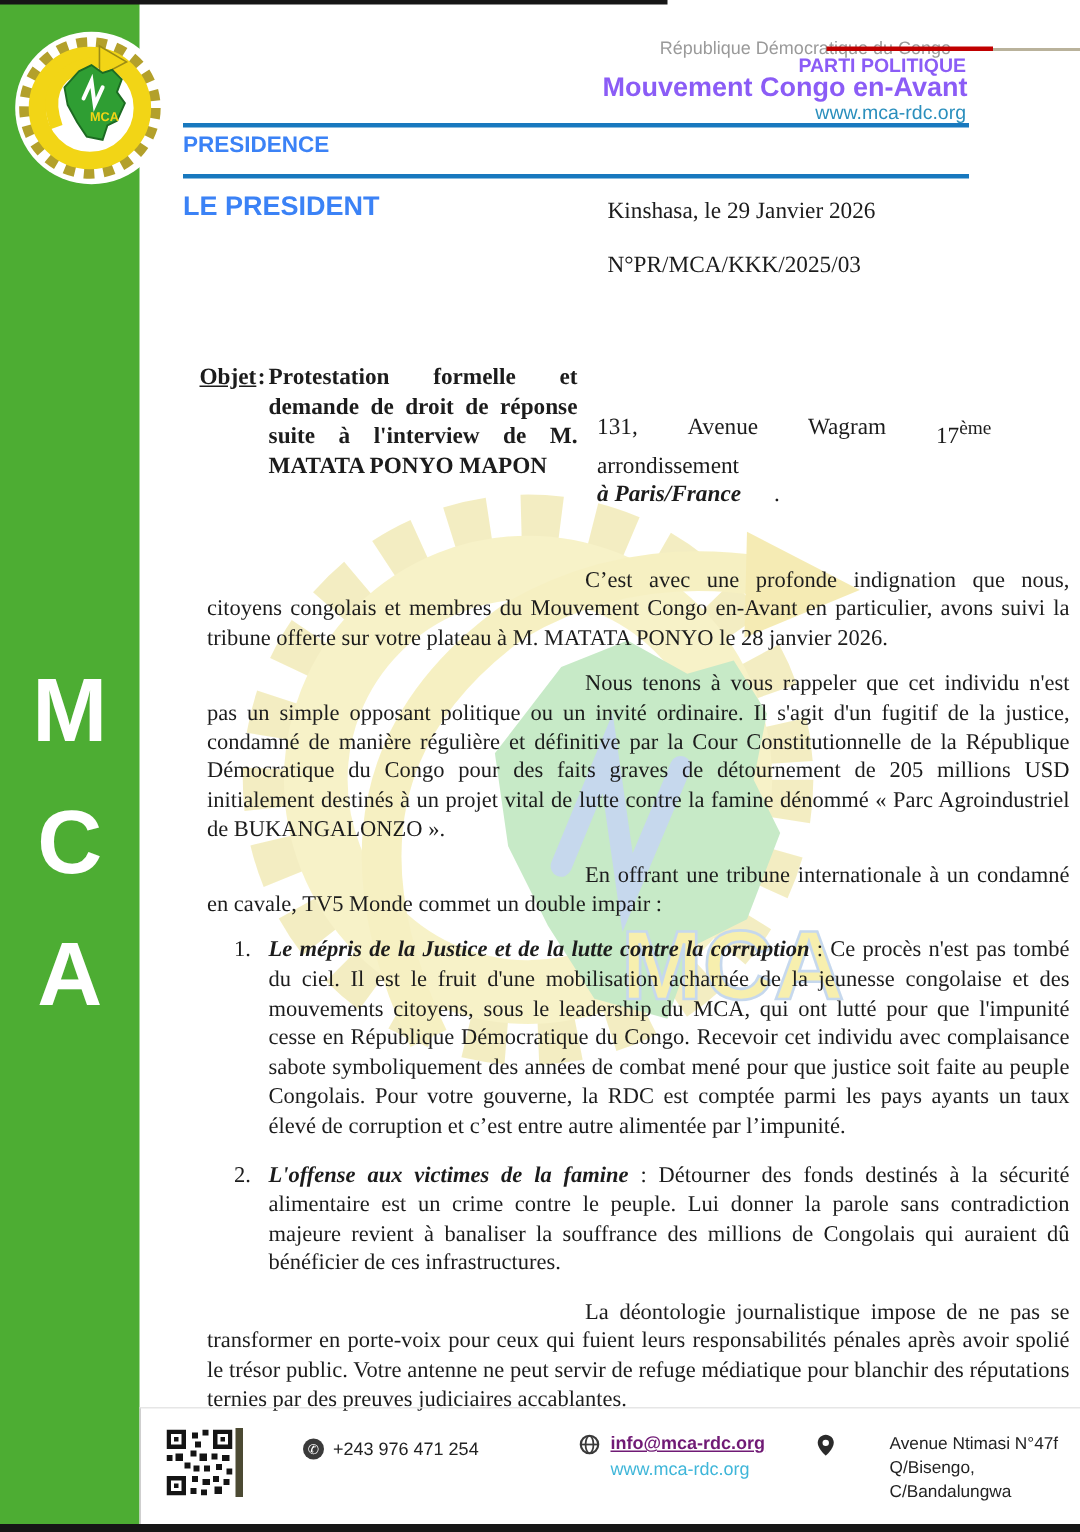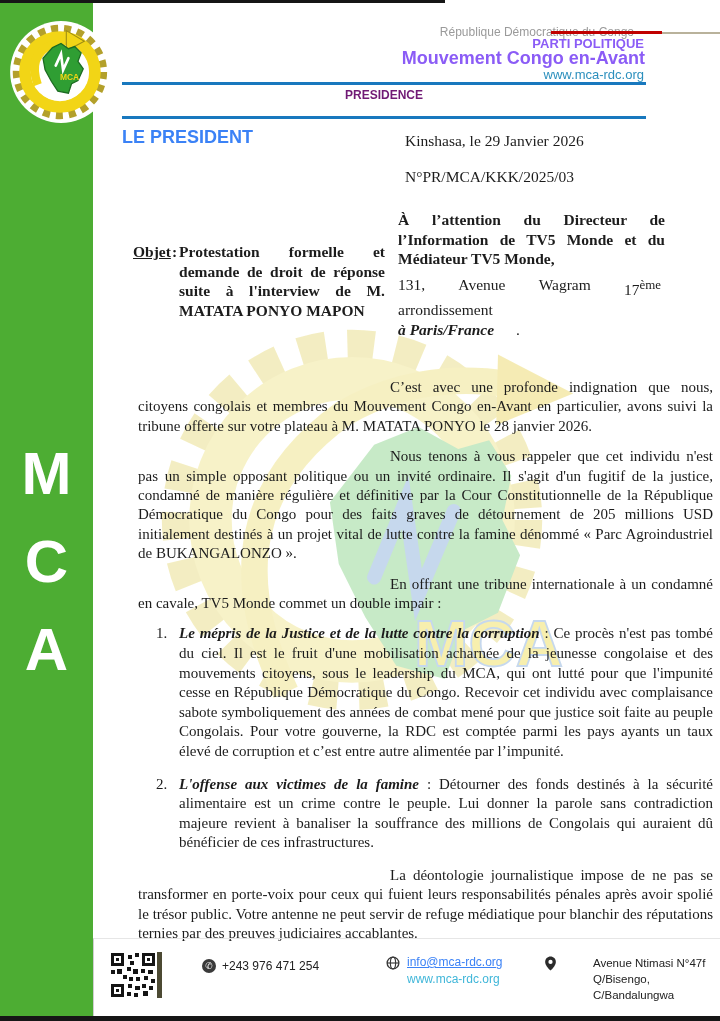--- a/index.html
+++ b/index.html
@@ -20,22 +20,22 @@
         font-size:12px;color:#9a9a9a;margin-top:12px;}
   .rule-red{position:absolute;top:31px;left:551px;width:111px;height:3px;background:#c00000;}
   .rule-beige{position:absolute;top:32px;left:662px;right:0;height:2px;background:#b9b29b;}
   .hdr-type{position:absolute;top:36px;right:76px;font-family:"Liberation Sans",sans-serif;
         font-weight:bold;font-size:13px;color:#8b5cf6;}
   .hdr-name{position:absolute;top:48px;right:75px;font-family:"Liberation Sans",sans-serif;
         font-weight:bold;font-size:18px;color:#8b5cf6;}
   .hdr-web{position:absolute;top:67px;right:76px;font-family:"Liberation Sans",sans-serif;
         font-size:13px;color:#2b8fbd;text-decoration:none;}
   .rule-blue-1{position:absolute;top:82px;left:122px;width:524px;height:3px;background:#1878be;}
-  .presidence{position:absolute;top:88px;left:122px;width:524px;text-align:center;
-        font-family:"Liberation Sans",sans-serif;font-weight:bold;font-size:12px;color:#701a75;}
+  .presidence{position:absolute;top:88px;left:122px;width:524px;text-align:left;
+        font-family:"Liberation Sans",sans-serif;font-weight:bold;font-size:15px;color:#3b82f6;}
   .rule-blue-2{position:absolute;top:116px;left:122px;width:524px;height:3px;background:#1878be;}
   .president{position:absolute;top:127px;left:122px;font-family:"Liberation Sans",sans-serif;
         font-weight:bold;font-size:18px;color:#3b82f6;}
   
   .date-line{position:absolute;top:132px;left:405px;font-size:15.5px;}
   .ref-line{position:absolute;top:168px;left:405px;font-size:15.5px;}
   .recipient{position:absolute;top:210px;left:398px;width:267px;font-size:15.5px;font-weight:bold;
         text-align:justify;line-height:19.5px;}
   .addr{position:absolute;top:275px;left:398px;width:263px;font-size:15.5px;line-height:19.5px;}
   .addr-l1{display:flex;justify-content:space-between;}
@@ -63,21 +63,21 @@
   .footer{position:absolute;left:93px;right:0;top:938px;bottom:5px;
         border-left:1px solid #cfcfcf;border-top:1px solid #e6e6e6;
         font-family:"Liberation Sans","DejaVu Sans",sans-serif;color:#222;}
   .qr{position:absolute;left:17px;top:14px;width:44px;height:44px;}
   .fdiv{position:absolute;left:63px;top:13px;width:5px;height:46px;background:#4c4a33;}
   .phone-group{position:absolute;left:108px;top:20px;display:flex;align-items:center;font-size:12px;}
   .circle-icon{display:inline-flex;align-items:center;justify-content:center;width:14px;height:14px;
         border-radius:50%;background:#3a3a3a;color:#fff;font-size:9px;margin-right:6px;}
   .email-group{position:absolute;left:292px;top:16px;display:flex;font-size:12px;}
   .email-group .gi{margin-right:7px;margin-top:1px;}
-  .email-link{font-weight:normal;color:#3b82f6;text-decoration:underline;display:block;}
+  .email-link{font-weight:bold;color:#701a75;text-decoration:underline;display:block;}
   .site-link{color:#3fb6d9;text-decoration:none;display:block;margin-top:3px;}
   .loc-group{position:absolute;left:450px;top:16px;display:flex;font-size:11.5px;line-height:16px;gap:30px;}
   .loc-group .pi{margin-right:6px;margin-top:1px;}
 </style>
 </head>
 <body>
 
 <div class="page">
 
   <div class="band"></div>
@@ -124,21 +124,20 @@
   <a class="hdr-web" href="#">www.mca-rdc.org</a>
 
   <div class="rule-blue-1"></div>
   <div class="presidence">PRESIDENCE</div>
   <div class="rule-blue-2"></div>
   <div class="president">LE PRESIDENT</div>
 
   <div class="date-line">Kinshasa, le 29 Janvier 2026</div>
   <div class="ref-line">N°PR/MCA/KKK/2025/03</div>
 
-  <div class="recipient">À l’attention du Directeur de l’Information de TV5 Monde et du Médiateur TV5 Monde,</div>
 
   <div class="addr">
     <div class="addr-l1">
       <span>131,</span>
       <span>Avenue</span>
       <span>Wagram</span>
       <span><span>17</span><sup>ème</sup></span>
     </div>
     <div>arrondissement</div>
   </div>

